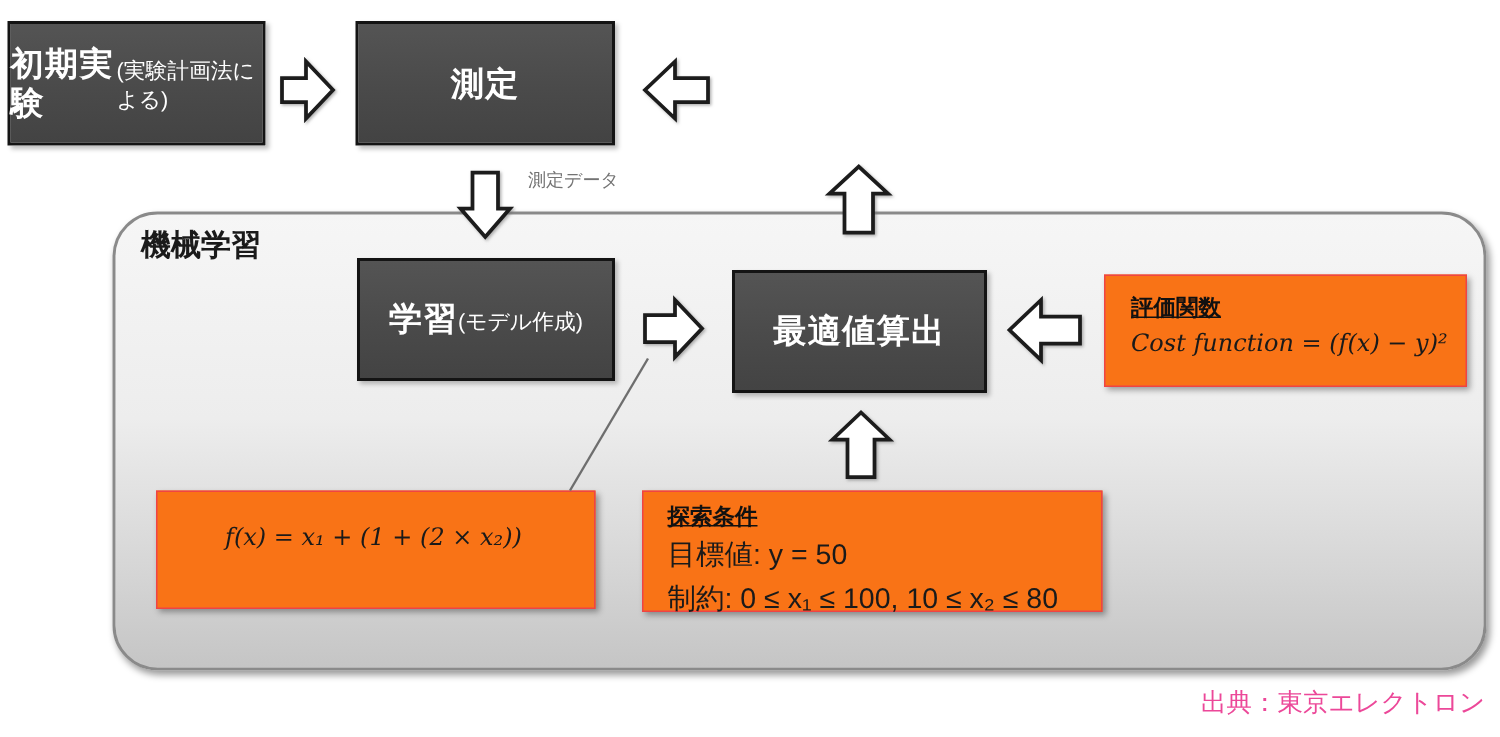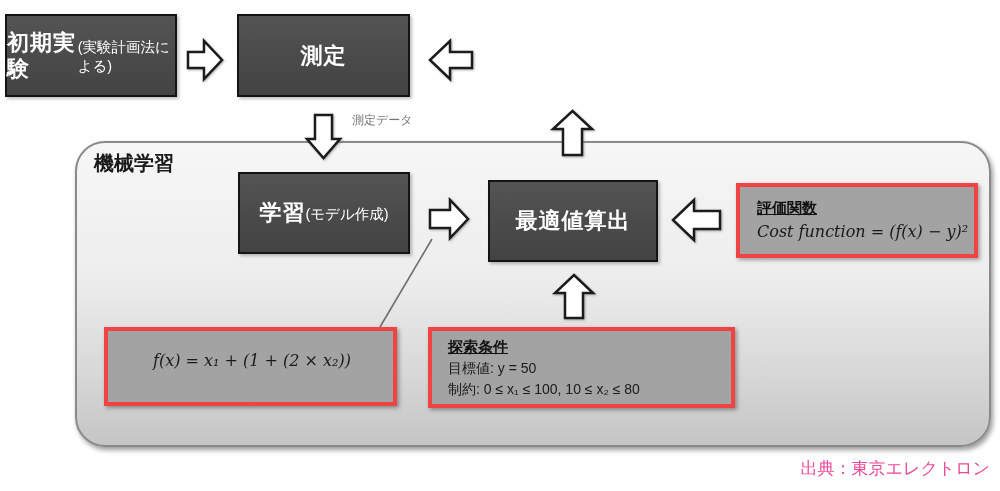--- a/index.html
+++ b/index.html
@@ -56,42 +56,42 @@
     position: absolute;
     left: 17px; top: 7px;
     font-size: 20px;
     font-weight: bold;
     color: #1a1a1a;
     text-align: right;
   }
   
   .annot {
     position: absolute;
-    background: #a3a3a3;
-    border: 4px solid #ef4444;
+    background: #f97316;
+    border: 1px solid #ef4444;
     box-sizing: border-box;
     box-shadow: 2px 2px 4px rgba(0,0,0,0.35);
     color: #1a1a1a;
     z-index: 2;
   }
   .annot-title {
     font-size: 15px;
     font-weight: bold;
     text-decoration: underline;
     color: #111111;
   }
   .formula {
     font-family: "DejaVu Serif", serif;
     font-style: italic;
     font-size: 16px;
     margin-top: 4px;
     white-space: nowrap;
   }
   .cond-line {
-    font-size: 14px;
+    font-size: 19px;
     margin-top: 3px;
     white-space: nowrap;
   }
   
   .float-label {
     position: absolute;
     font-size: 12px;
     color: #737373;
     z-index: 4;
     white-space: nowrap;

